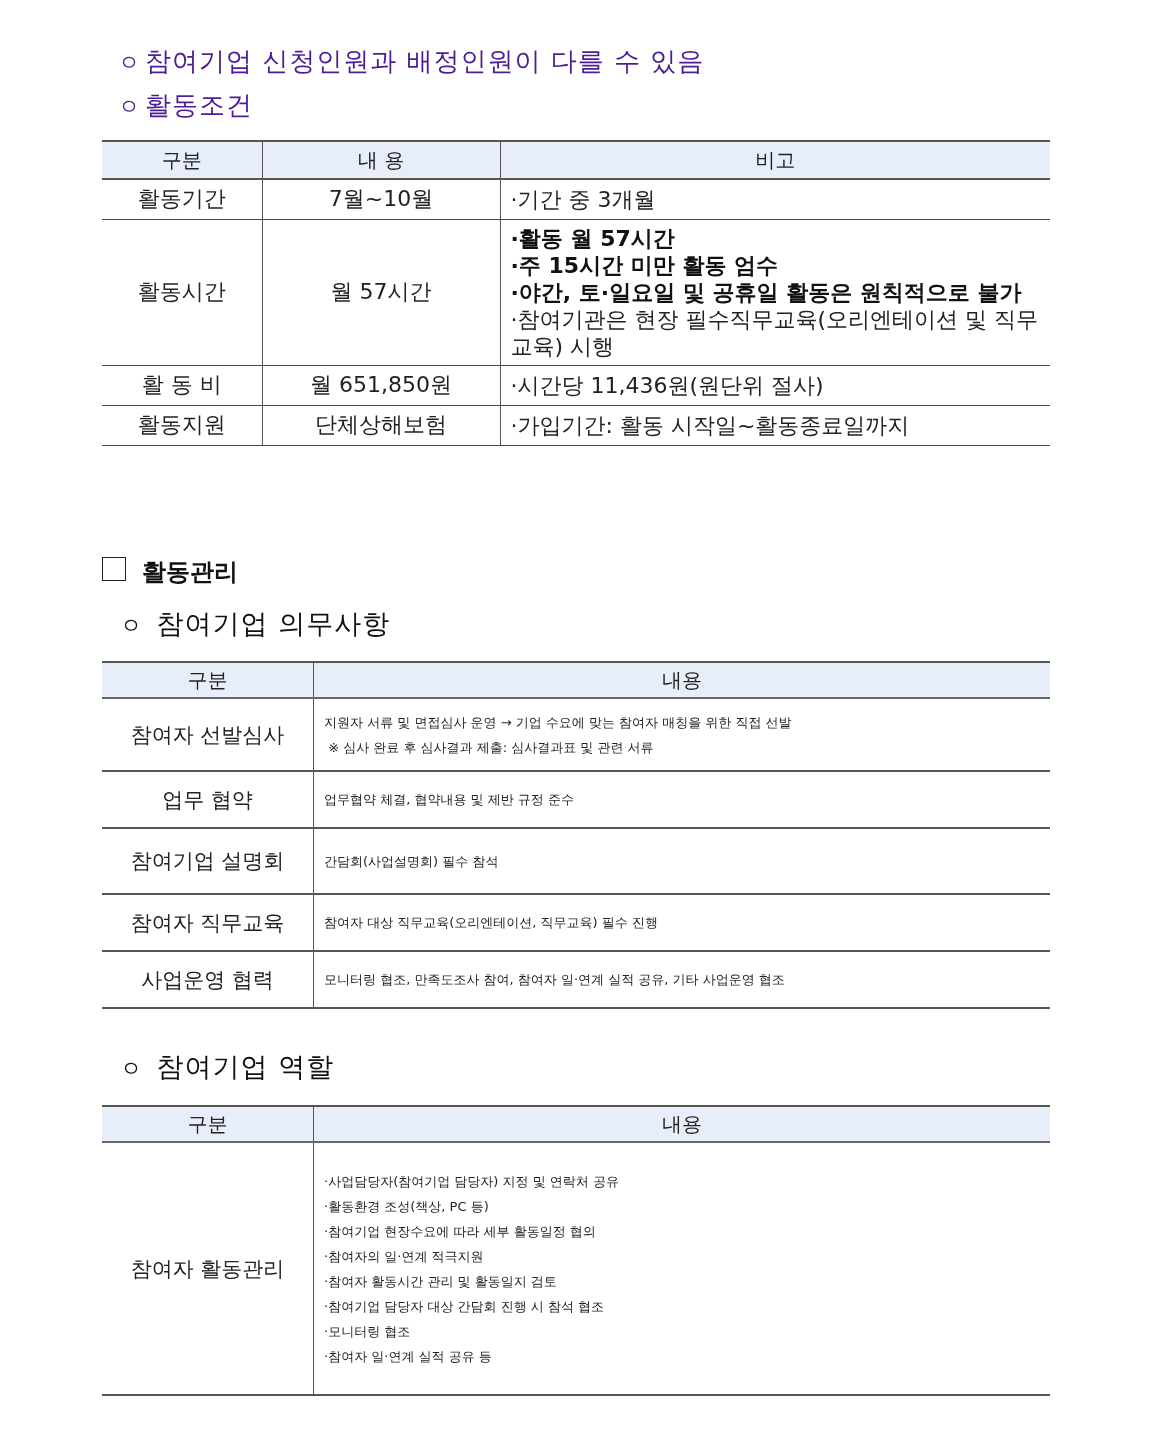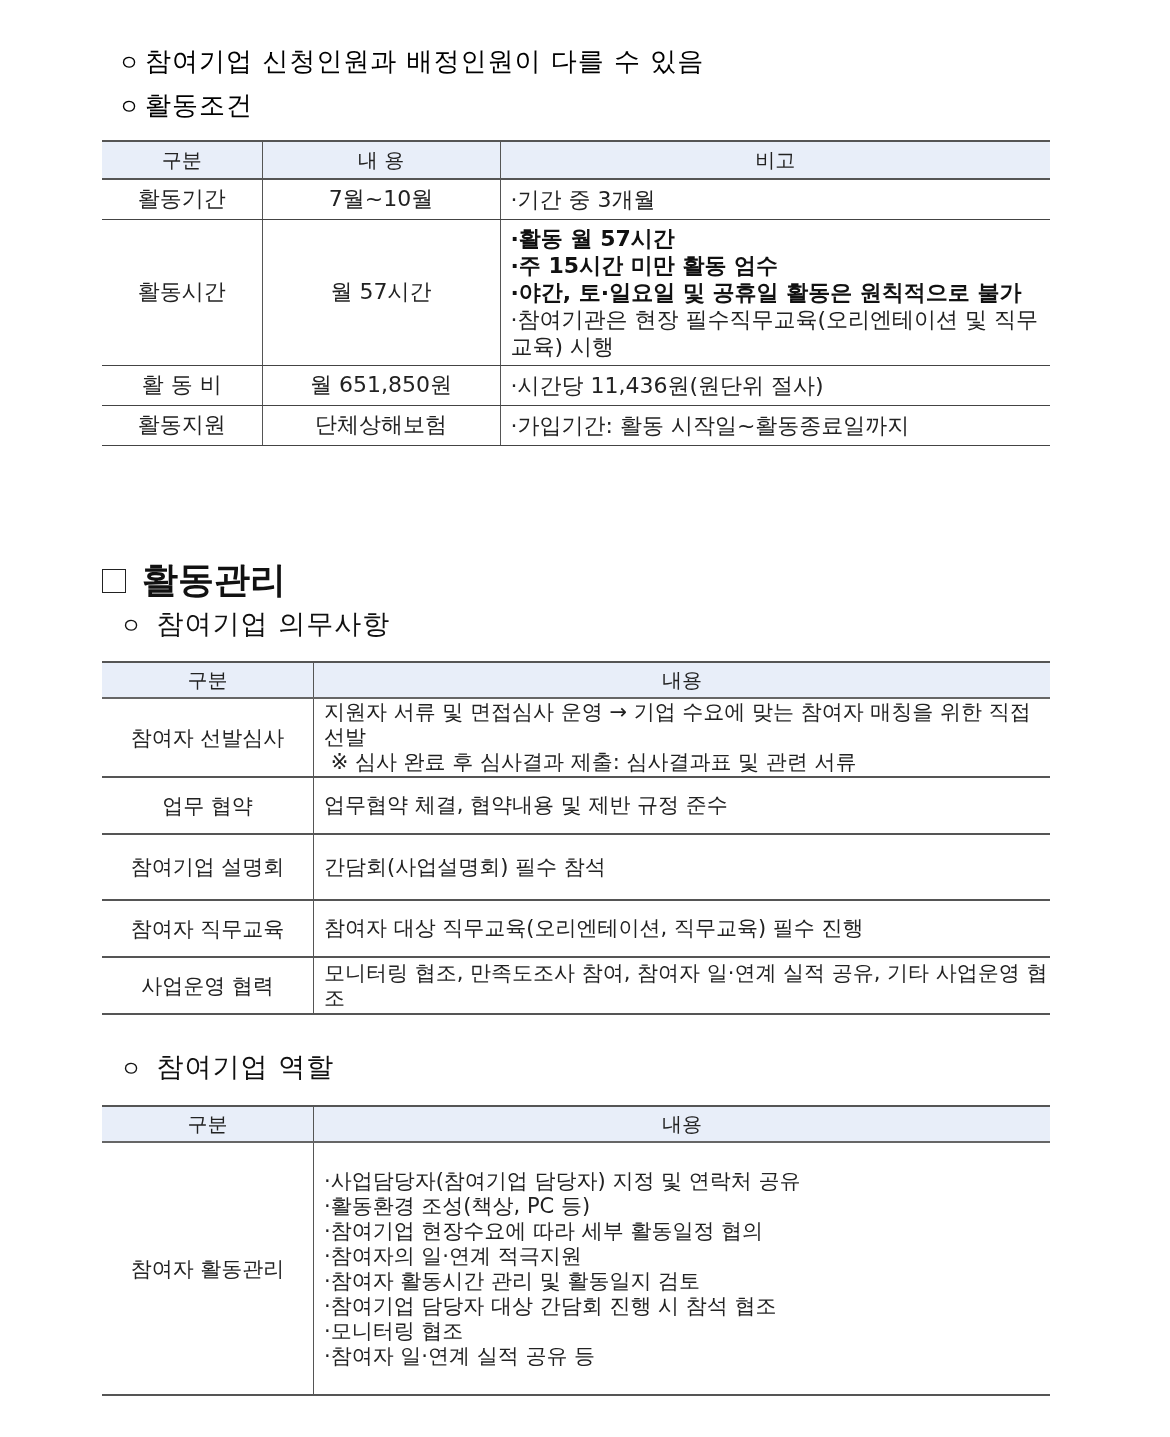--- a/index.html
+++ b/index.html
@@ -1,47 +1,47 @@
 <!DOCTYPE html>
 <html><head>
 <meta charset="utf-8">
 <style>
   html, body { margin: 0; padding: 0; background: #ffffff; }
   body {
     width: 1170px; height: 1437px; position: relative; overflow: hidden;
     font-family: "DejaVu Sans", "Liberation Sans", sans-serif; color: #111;
   }
   .line-top {
-    position: absolute; left: 118px; font-size: 26px; letter-spacing: 1px; color: #000000;
+    position: absolute; left: 118px; font-size: 26px; letter-spacing: 1px; color: #4c1d95;
   }
   .bullet-o { font-size: 22px; margin-right: 4px; }
   table { border-collapse: collapse; position: absolute; left: 102px; width: 948px; }
   td, th { font-weight: normal; color: #222; }
   .t1 th {
     background: #e8eef9; height: 34px; font-size: 20px; border-top: 2px solid #555;
     border-bottom: 2px solid #555;
   }
   .t1 td { border-bottom: 1.5px solid #444; font-size: 22px; }
   .t1 th + th, .t1 td + td { border-left: 1.5px solid #555; }
   .c { text-align: center; }
   .note { padding: 4px 8px 4px 10px; line-height: 27px; }
   .bold { font-weight: bold; color: #111; }
   .sq-head {
-    position: absolute; left: 102px; top: 556px; font-size: 36px; font-weight: bold; color: #111;
+    position: absolute; left: 102px; top: 556px; font-size: 24px; font-weight: bold; color: #111;
   }
   .sq { display: inline-block; width: 22px; height: 22px; border: 1.5px solid #222; margin-right: 16px; vertical-align: -1px; }
   .sub-head { position: absolute; left: 120px; font-size: 27px; color: #111; letter-spacing: 1px; }
   .t2 th {
     background: #e8eef9; height: 32px; font-size: 20px; border-top: 2px solid #555;
     border-bottom: 2px solid #666;
   }
   .t2 td { border-bottom: 2px solid #555; font-size: 19px; }
   .t2 td:first-child { text-align: center; width: 209px; font-size: 21px; }
   .t2 th + th, .t2 td + td { border-left: 1.5px solid #555; }
-  .t2 td.content { padding-left: 10px; font-size: 21px; line-height: 25px; }
+  .t2 td.content { padding-left: 10px; font-size: 13px; line-height: 25px; }
 </style>
 </head>
 <body>
 
 <div class="line-top" style="top:44px;">
   <span class="bullet-o">ㅇ</span><span>참여기업 신청인원과 배정인원이 다를 수 있음</span>
 </div>
 <div class="line-top" style="top:88px;">
   <span class="bullet-o">ㅇ</span><span>활동조건</span>
 </div>

